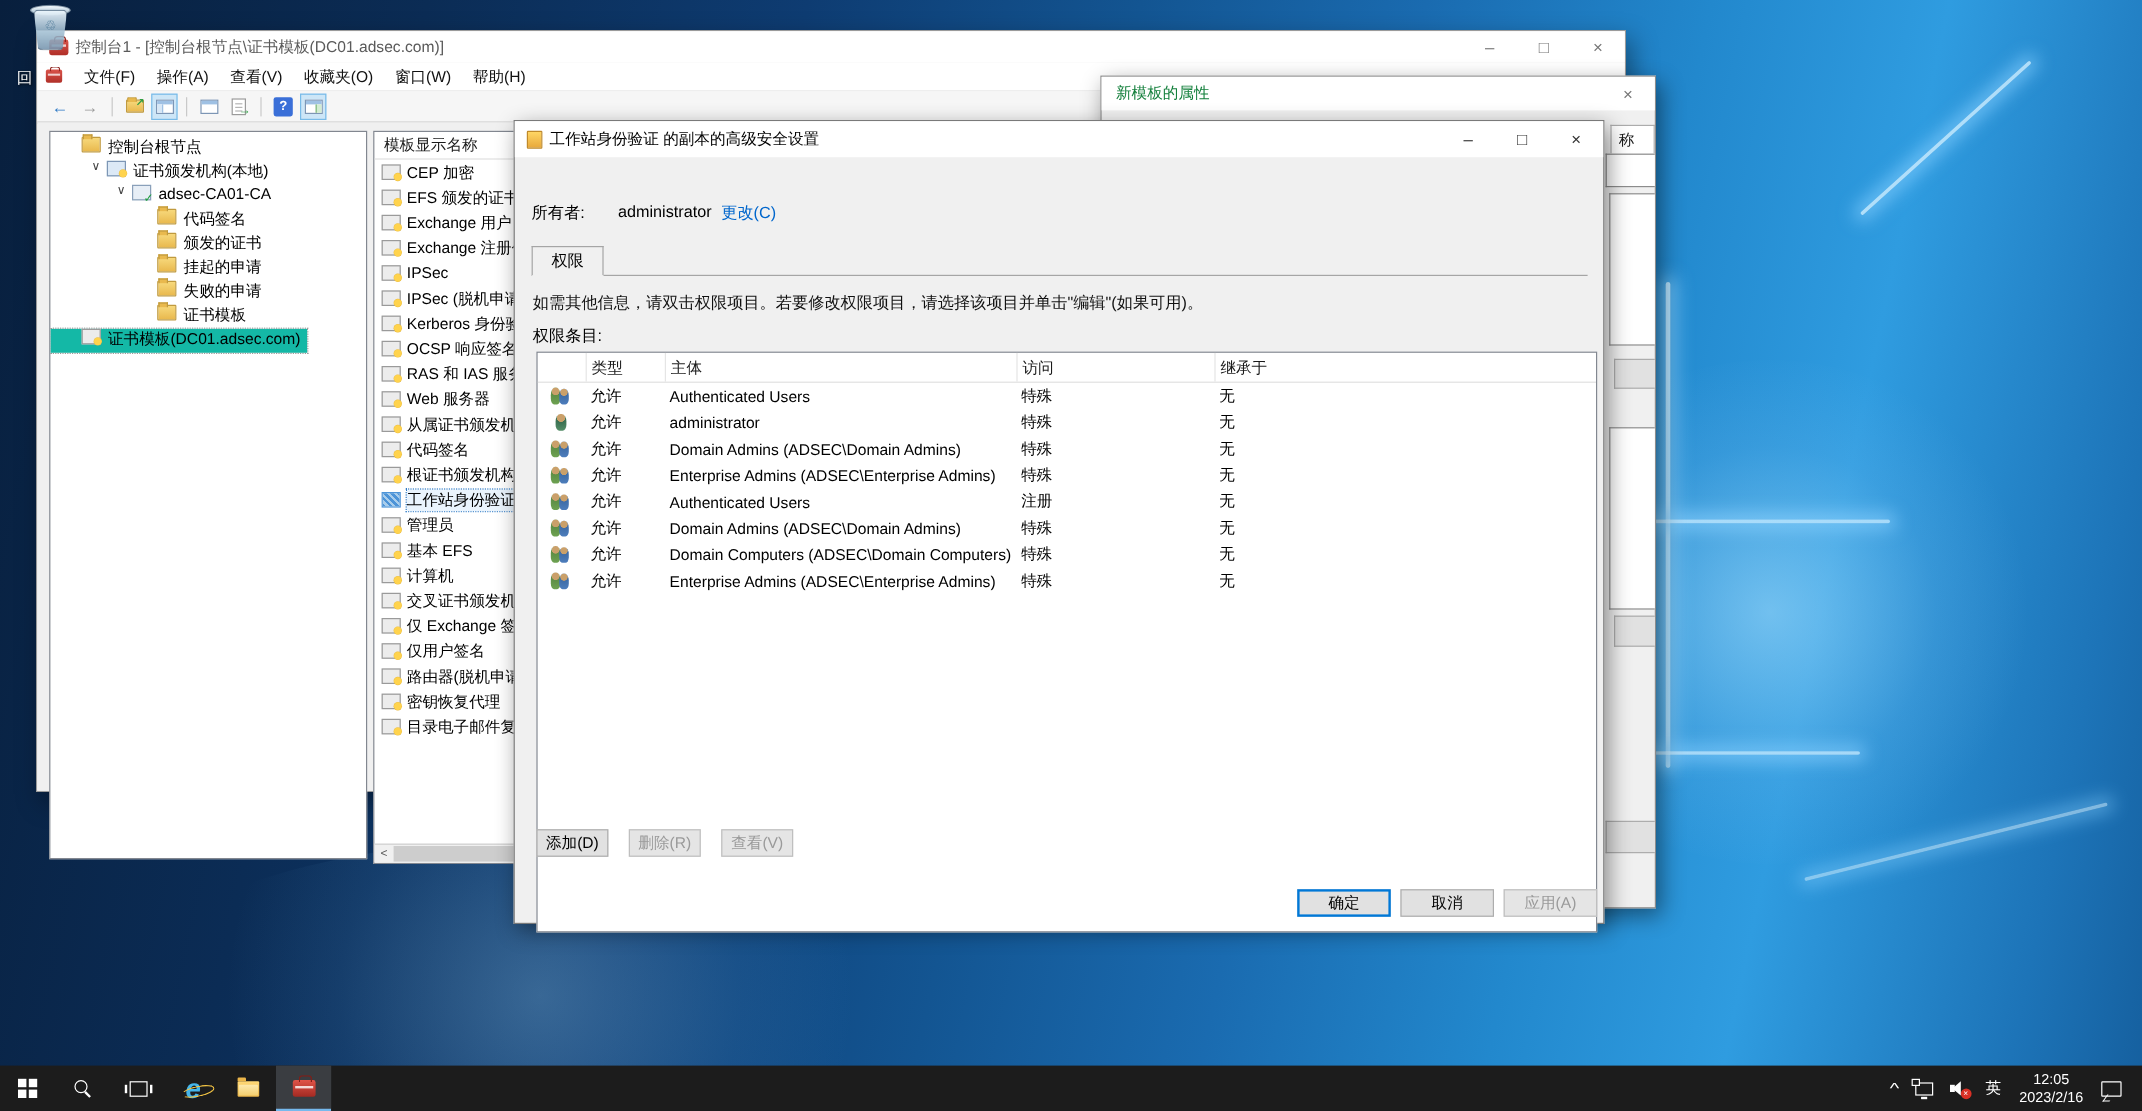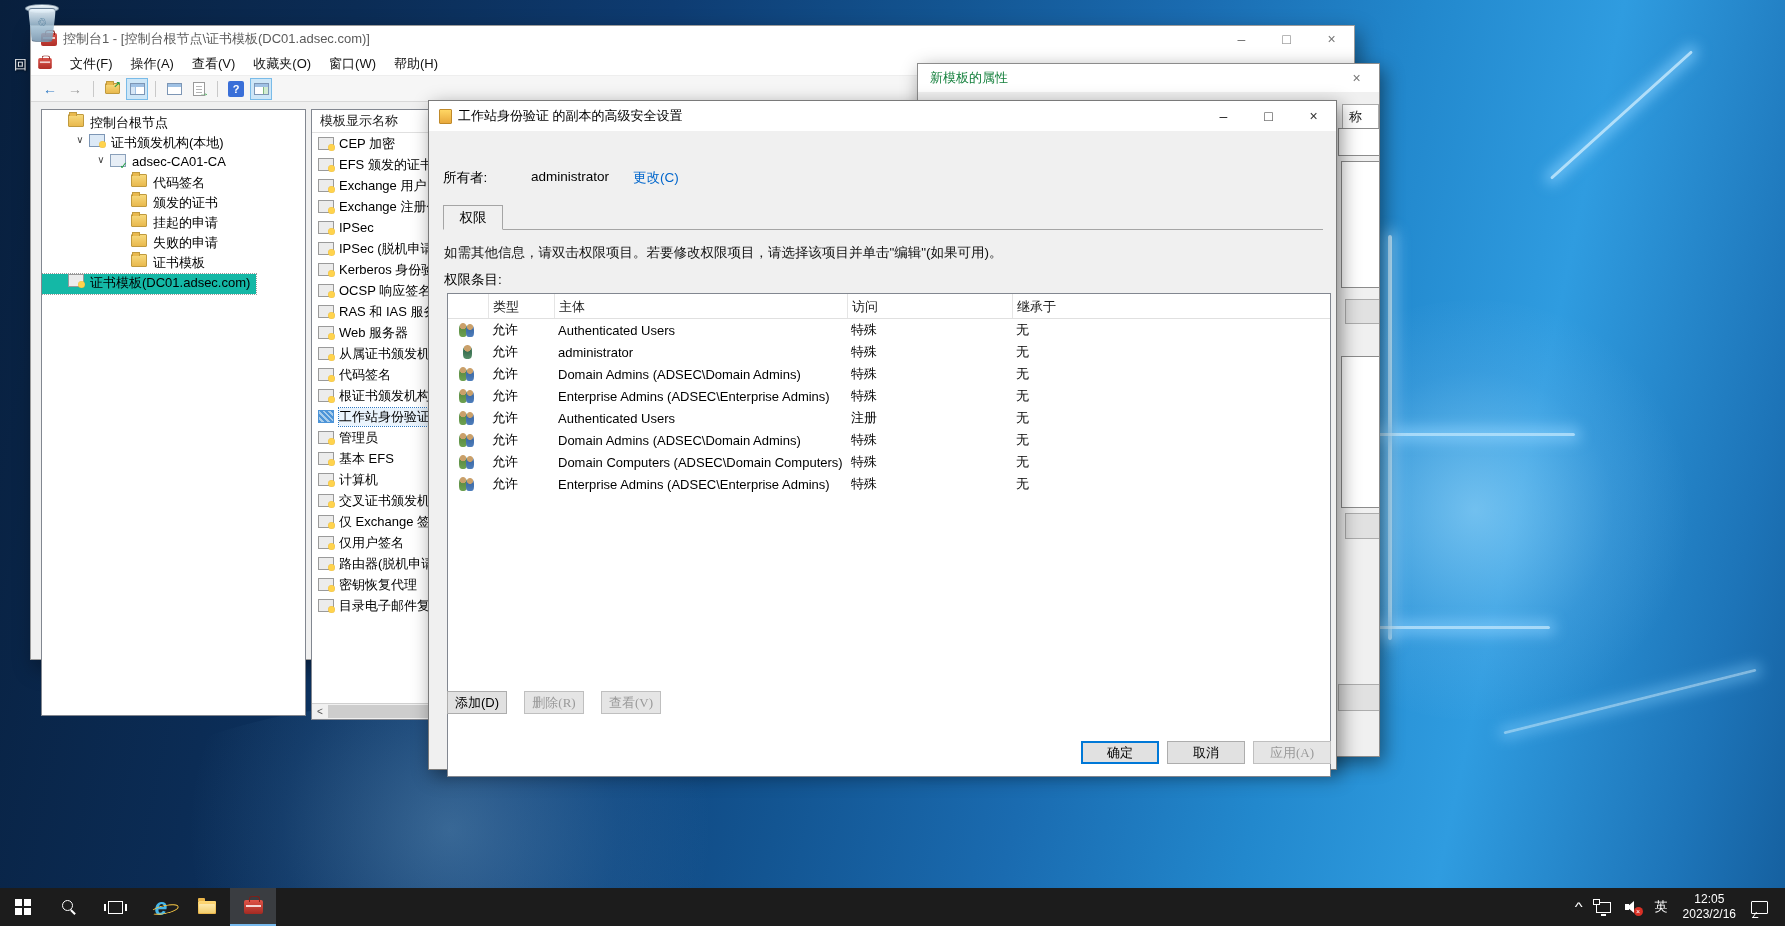--- a/index.html
+++ b/index.html
@@ -89,21 +89,21 @@
   #props { left:917px; top:63px; width:463px; height:694px; z-index:5; }
   #props .title-text { color:#15803d; padding-left:12px; }
   .frag { position:absolute; background:#fff; border:1px solid #8c8c8c; }
   .frag.gray { background:#e1e1e1; border-color:#adadad; }
   .tabfrag { position:absolute; background:#fff; border:1px solid #acacac; border-bottom:none; font-size:13px; padding:3px 0 0 6px; color:#1a1a1a; }
 
   
   #sec { left:428px; top:100px; width:909px; height:670px; z-index:10; border:1px solid #7a7a7a; }
   #sec .titlebar { height:30px; }
   .sec-ico { width:13px; height:15px; margin-left:10px; background:linear-gradient(180deg,#ffd664,#e8a93c); border:1px solid #c08a2a; border-radius:1px; flex:none; }
-  #sec-owner { position:absolute; left:14px; top:68px; display:flex; gap:16px; font-size:13.5px; }
+  #sec-owner { position:absolute; left:14px; top:68px; display:flex; gap:0; font-size:13.5px; }
   #owner-label { width:72px; }
   #owner-value { width:86px; }
   #owner-change { color:#0066cc; cursor:pointer; }
   #sec-tab { position:absolute; left:14px; top:104px; width:60px; height:25px; background:#f0f0f0; border:1px solid #a5a5a5; border-bottom:1px solid #f0f0f0; z-index:2; text-align:center; line-height:24px; font-size:13.5px; }
   #sec-tabline { position:absolute; left:14px; top:128px; width:880px; height:1px; background:#a5a5a5; }
   #sec-instr { position:absolute; left:15px; top:143px; font-size:13.5px; color:#111; }
   #sec-entries-label { position:absolute; left:15px; top:170px; font-size:13.5px; }
   #sec-table { position:absolute; left:18px; top:192px; width:884px; height:484px; background:#fff; border:1px solid #828790; overflow:hidden; }
   .srow { display:flex; align-items:center; height:22px; font-size:13px; }
   .srow.head { height:25px; border-bottom:1px solid #e0e0e0; color:#1a1a1a; }
@@ -111,21 +111,21 @@
   .c-type { width:66px; flex:none; padding-left:4px; }
   .c-principal { width:293px; flex:none; padding-left:4px; white-space:nowrap; overflow:hidden; }
   .c-access { width:165px; flex:none; padding-left:4px; }
   .c-inherit { flex:1; padding-left:4px; }
   .srow.head .c-type, .srow.head .c-principal, .srow.head .c-access, .srow.head .c-inherit { border-left:1px solid #e5e5e5; height:100%; line-height:25px; }
   .pic { position:relative; width:18px; height:14px; }
   .pic.group::before { content:""; position:absolute; left:0; top:0; width:8px; height:14px; border-radius:45% 45% 35% 35%; background:radial-gradient(circle at 50% 22%,#caa06a 26%,#5e8f46 30%,#6fa352); }
   .pic.group::after { content:""; position:absolute; left:7px; top:1px; width:8px; height:13px; border-radius:45% 45% 35% 35%; background:radial-gradient(circle at 50% 22%,#caa06a 26%,#3f6da8 30%,#4f7fbe); }
   .pic.user::before { content:""; position:absolute; left:4px; top:0; width:9px; height:14px; border-radius:45% 45% 35% 35%; background:radial-gradient(circle at 50% 22%,#caa06a 28%,#3a6f52 32%,#57916a); }
   .btn { position:absolute; height:23px; background:#e1e1e1; border:1px solid #adadad; font-size:13px; text-align:center; line-height:21px; }
-  .btn.disabled { color:#9a9a9a; background:#e5e5e5; border-color:#bfbfbf;font-family:Liberation Serif, serif; }
+  .btn.disabled { color:#9a9a9a; background:#e5e5e5; border-color:#bfbfbf; }
   .btn.focused { border:2px solid #0078d7; line-height:19px; }
   #btn-add { left:18px; top:590px; width:60px; }
   #btn-remove { left:95px; top:590px; width:60px; }
   #btn-view { left:172px; top:590px; width:60px; }
   #btn-ok { left:652px; top:640px; width:78px; background:#e1e1e1; }
   #btn-cancel { left:738px; top:640px; width:78px; }
   #btn-apply { left:824px; top:640px; width:78px; }
 
   
   #taskbar { position:absolute; left:0; bottom:0; width:1785px; height:38px; background:#1c1c1c; z-index:50; display:flex; align-items:center; }

